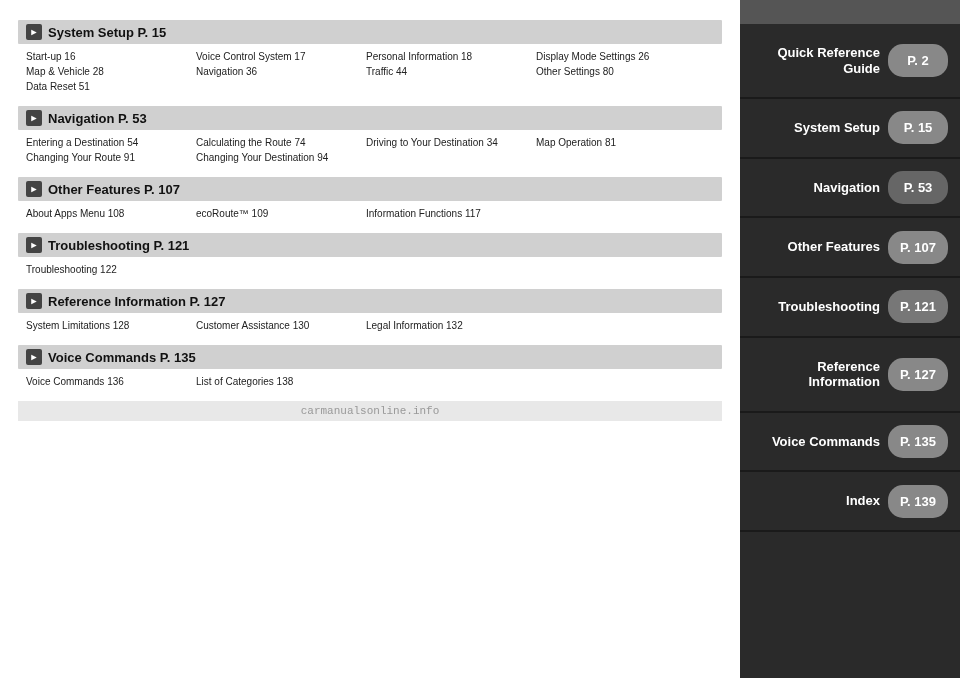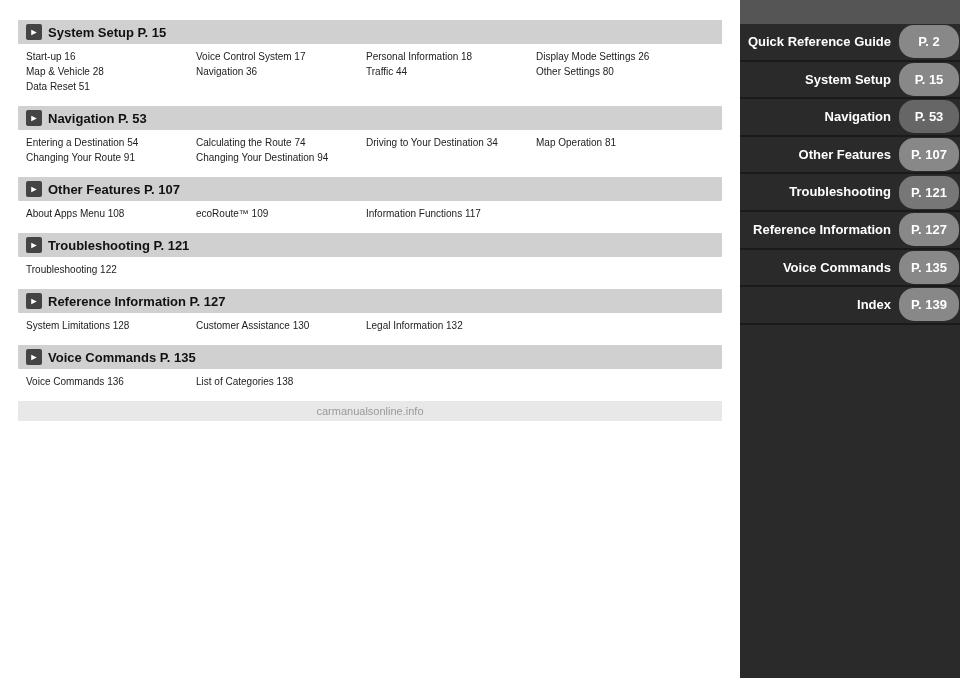--- a/index.html
+++ b/index.html
@@ -85,21 +85,21 @@
       font-weight: bold;
       text-align: center;
       padding: 12px 10px;
       letter-spacing: 1px;
     }
 
     .sidebar-item {
       display: flex;
       align-items: center;
       justify-content: space-between;
-      padding: 1px;
+      padding: 12px;
       border-bottom: 2px solid #1a1a1a;
     }
 
     .sidebar-item-label {
       flex: 1;
       color: #fff;
       font-size: 13px;
       font-weight: bold;
       text-align: right;
       padding: 9px 8px 9px 6px;
@@ -134,20 +134,21 @@
     }
 
     
     .watermark {
       background: #e8e8e8;
       color: #999;
       font-size: 11px;
       text-align: center;
       padding: 4px;
       margin-top: auto;
+      font-family: Liberation Mono, monospace;
     }
   </style>
 </head>
 <body>
 
 <div class="main-content">
 
 <div class="section-block">
       <div class="section-header">
         <span class="section-icon">►</span>

